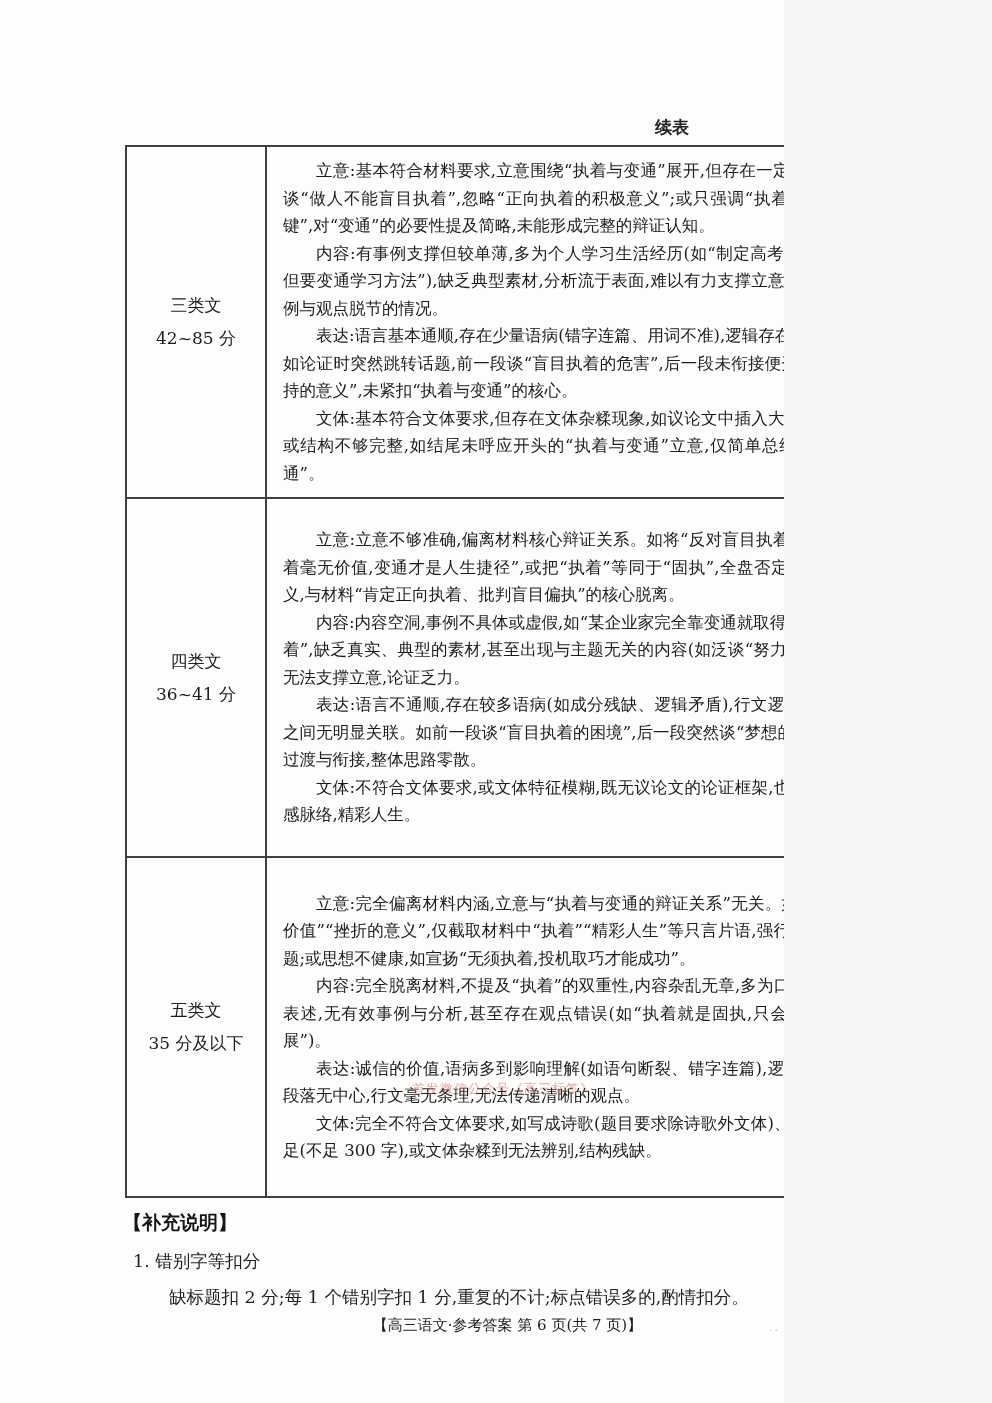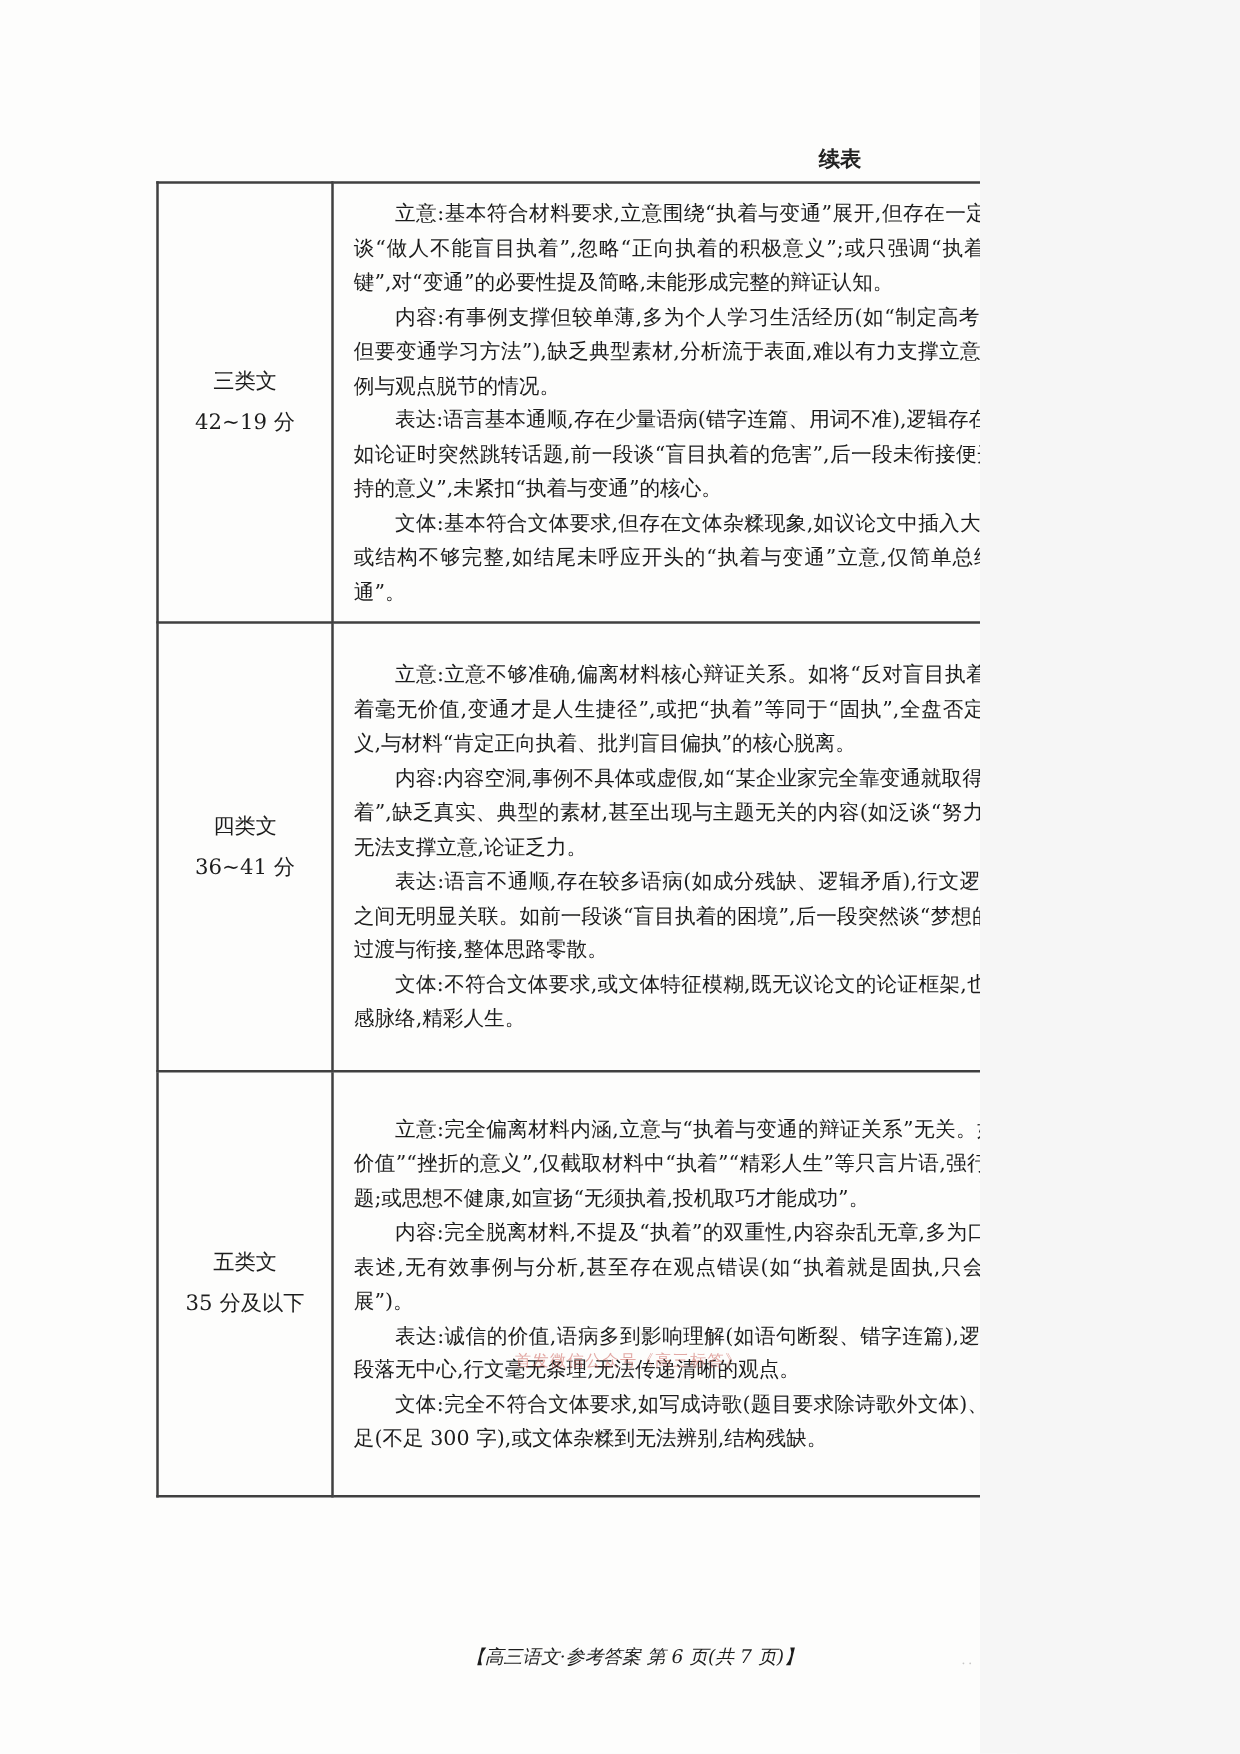--- a/index.html
+++ b/index.html
@@ -89,21 +89,20 @@
     position:absolute;
     left:125px;top:1316px;
     width:765px;height:24px;
     font-size:15px;
     color:#1d1d1d;
   }
   .footer-center{
     position:absolute;
     left:50%;transform:translateX(-50%);
     white-space:nowrap;
-    font-style:italic;
   }
   .footer-smudge{
     position:absolute;
     right:110px;top:5px;
     font-size:11px;
     color:#9a9a9a;
     opacity:.55;
     letter-spacing:2px;
   }
   .footer-right{
@@ -118,21 +117,21 @@
 
 <div class="page">
 
   <div class="continued">续表</div>
 
   <table class="rubric">
     <tbody>
       <tr class="row-1">
         <td class="label-cell">
           <div>三类文</div>
-          <div>42~19 分</div>
+          <div>42~85 分</div>
         </td>
         <td class="content-cell">
           <p>立意:基本符合材料要求,立意围绕“执着与变通”展开,但存在一定偏差。如仅谈“做人不能盲目执着”,忽略“正向执着的积极意义”;或只强调“执着是成功的关键”,对“变通”的必要性提及简略,未能形成完整的辩证认知。</p>
           <p>内容:有事例支撑但较单薄,多为个人学习生活经历(如“制定高考目标需执着,但要变通学习方法”),缺乏典型素材,分析流于表面,难以有力支撑立意,甚至出现事例与观点脱节的情况。</p>
           <p>表达:语言基本通顺,存在少量语病(错字连篇、用词不准),逻辑存在轻微漏洞。如论证时突然跳转话题,前一段谈“盲目执着的危害”,后一段未衔接便开始泛谈“坚持的意义”,未紧扣“执着与变通”的核心。</p>
           <p>文体:基本符合文体要求,但存在文体杂糅现象,如议论文中插入大量无关抒情;或结构不够完整,如结尾未呼应开头的“执着与变通”立意,仅简单总结“要学会变通”。</p>
         </td>
       </tr>
       <tr class="row-2">
         <td class="label-cell">
@@ -156,20 +155,25 @@
           <p>内容:完全脱离材料,不提及“执着”的双重性,内容杂乱无章,多为口水话或重复表述,无有效事例与分析,甚至存在观点错误(如“执着就是固执,只会阻碍人生发展”)。</p>
           <p>表达:诚信的价值,语病多到影响理解(如语句断裂、错字连篇),逻辑完全断裂,段落无中心,行文毫无条理,无法传递清晰的观点。</p>
           <p>文体:完全不符合文体要求,如写成诗歌(题目要求除诗歌外文体)、字数严重不足(不足 300 字),或文体杂糅到无法辨别,结构残缺。</p>
         </td>
       </tr>
     </tbody>
   </table>
 
   <div class="watermark">首发微信公众号《高三标答》</div>
 
+  <div class="supplement">
+    <div class="supp-heading">【补充说明】</div>
+    <div class="supp-item-title">1. 错别字等扣分</div>
+    <div class="supp-item-detail">缺标题扣 2 分;每 1 个错别字扣 1 分,重复的不计;标点错误多的,酌情扣分。</div>
+  </div>
 
   <div class="footer">
     <span class="footer-center">【高三语文·参考答案  第 6 页(共 7 页)】</span>
     <span class="footer-smudge">..</span>
     <span class="footer-right">·HEN·</span>
   </div>
 
 </div>
 
 </body></html>

